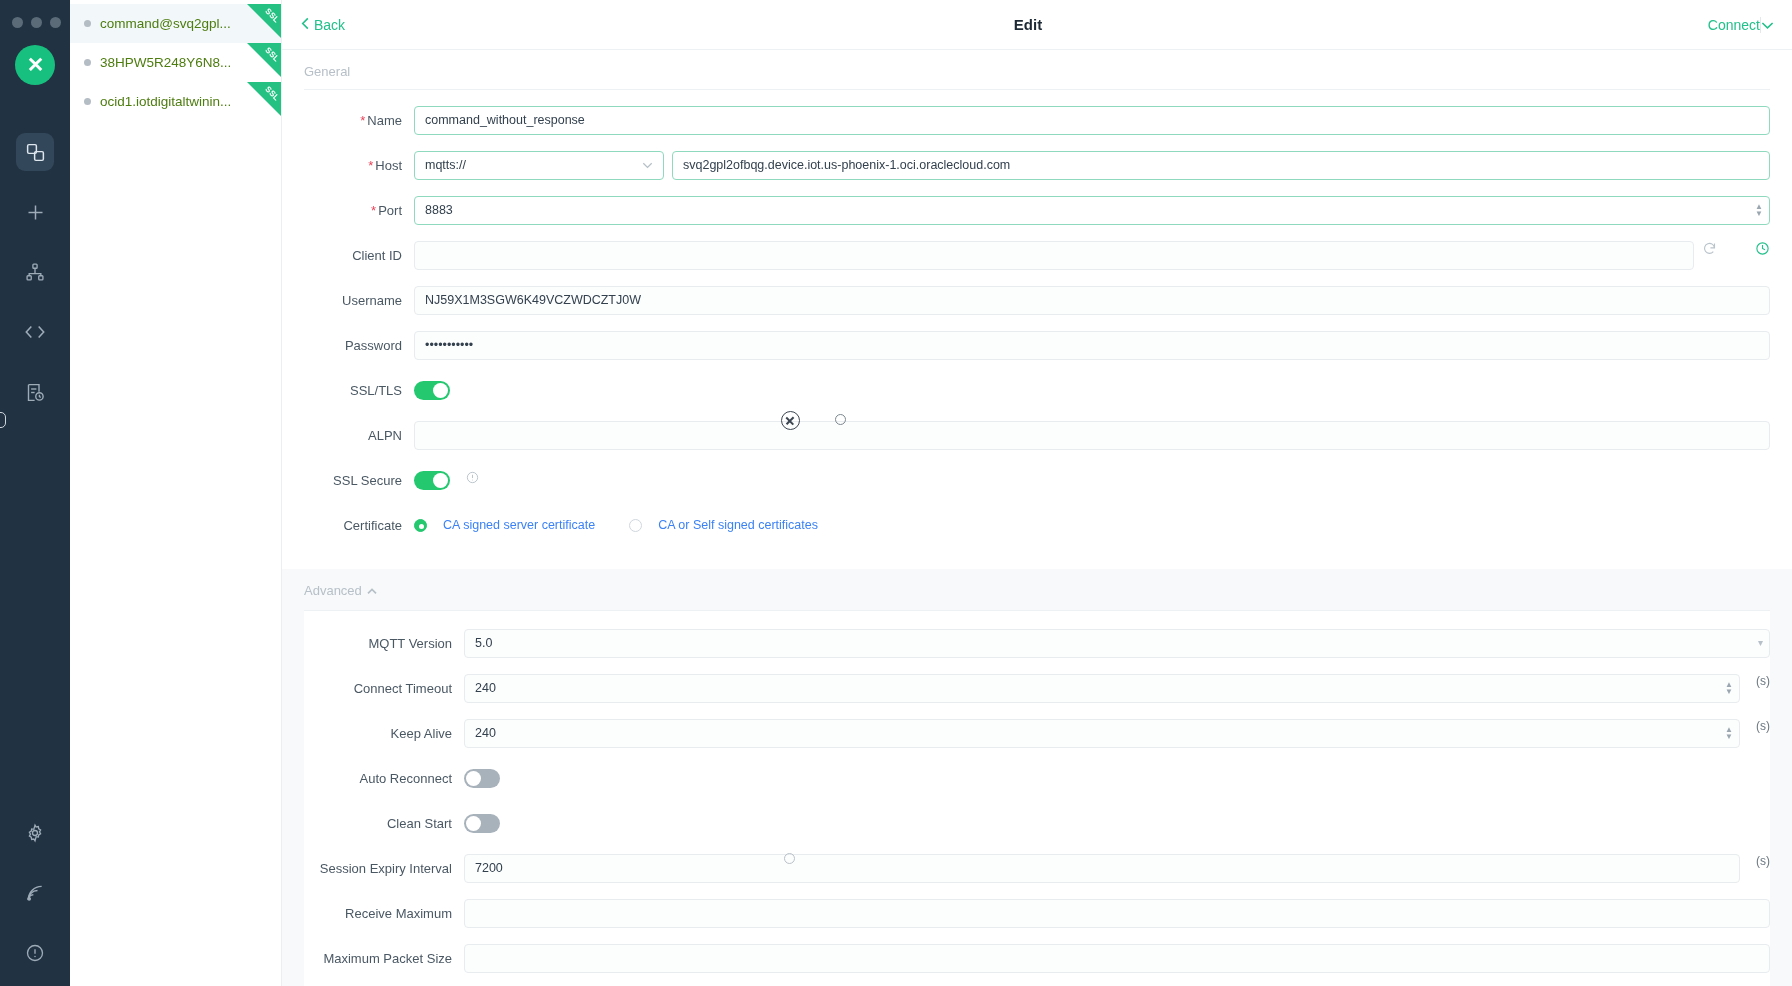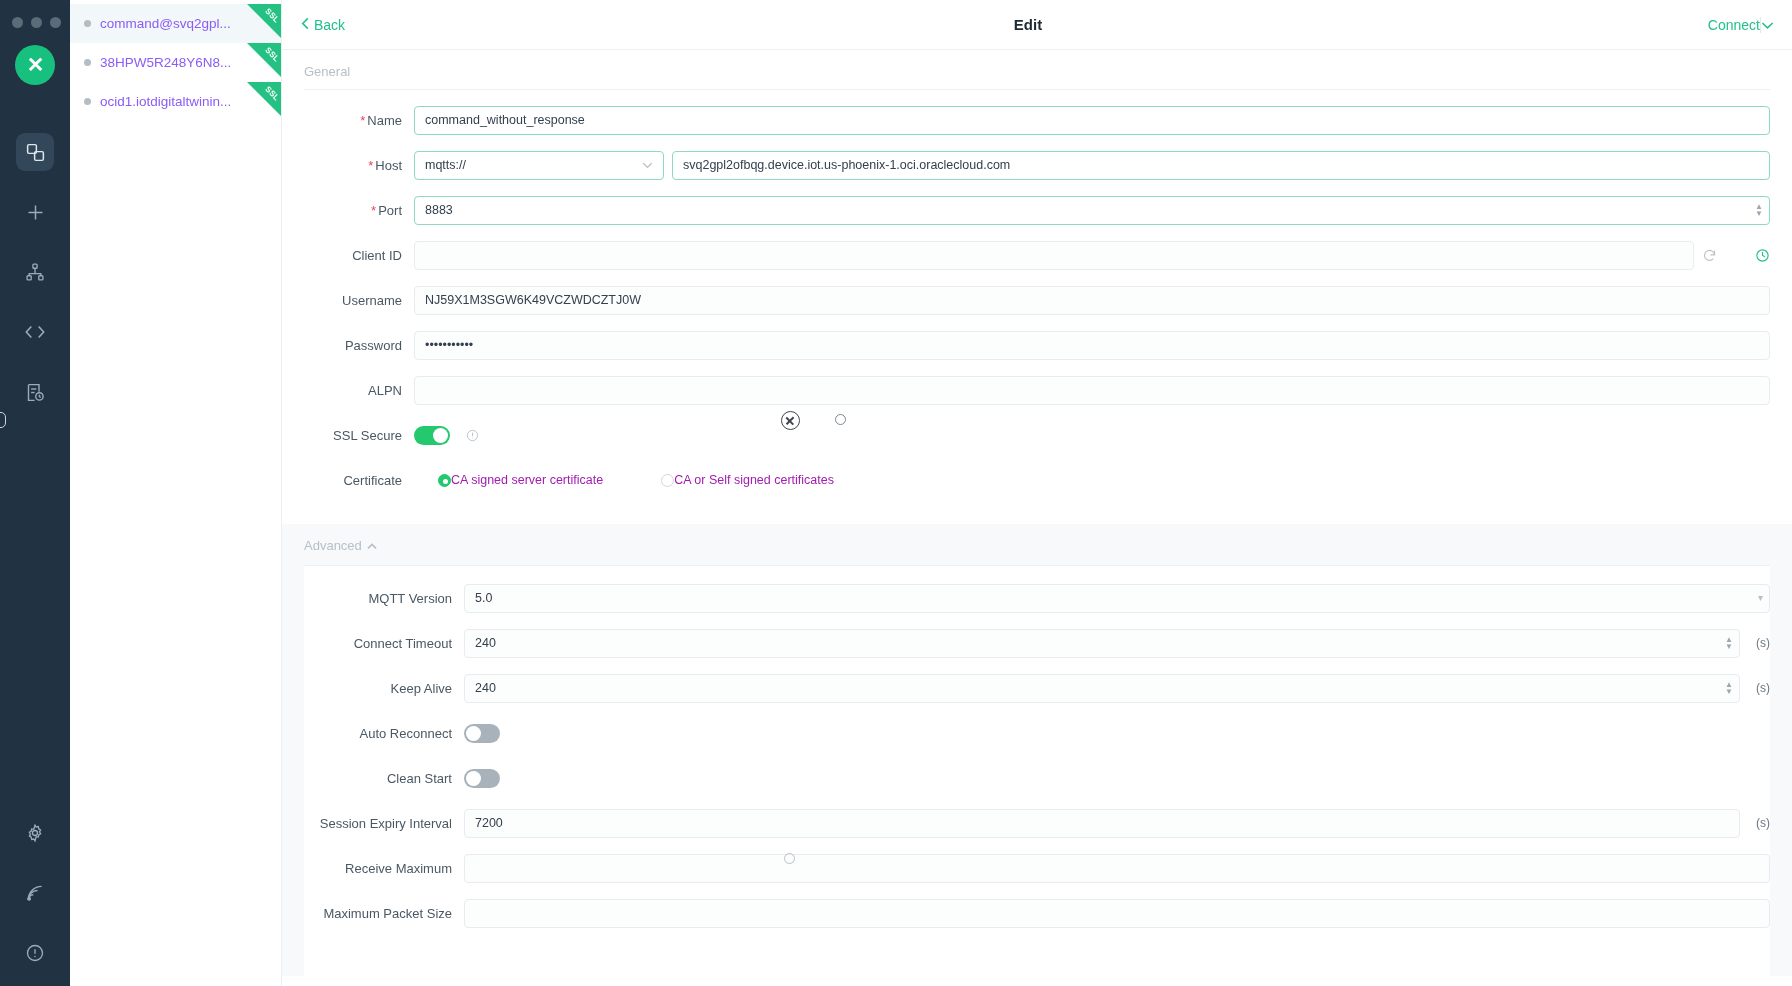--- a/index.html
+++ b/index.html
@@ -43,21 +43,21 @@
   }
   .conn-title { font-size: 17px; font-weight: bold; color: #1d2a36; flex: 1; letter-spacing: .1px; }
   .head-ic { color: #3f4c58; display: flex; align-items: center; }
   .conn-list { padding-top: 4px; }
   .conn-item {
     position: relative; height: 39px; display: flex; align-items: center;
     padding-left: 14px; gap: 9px; overflow: hidden;
   }
   .conn-item.selected { background: #f2f7f9; }
   .st-dot { width: 7px; height: 7px; border-radius: 50%; background: #b4bcc4; flex: 0 0 7px; }
-  .conn-name { font-size: 13.5px; color: #8b5cf6; white-space: nowrap; overflow: hidden; }
+  .conn-name { font-size: 13.5px; color: #4d7c0f; white-space: nowrap; overflow: hidden; }
   .ssl-flag {
     position: absolute; right: 0; top: 0; width: 34px; height: 34px; overflow: hidden;
   }
   .ssl-flag::before {
     content: ""; position: absolute; right: 0; top: 0;
     border-style: solid; border-width: 0 34px 34px 0;
     border-color: transparent #25c183 transparent transparent;
   }
   .ssl-flag span {
     position: absolute; right: 1px; top: 7px; color: #fff; font-size: 8px;
@@ -88,21 +88,21 @@
   .card {
     margin: 0 22px 0 22px; border-top: 1px solid #eef1f3; padding: 12px 0 14px 0;
   }
   .row { display: flex; align-items: center; height: 36px; margin-bottom: 9px; }
   .lbl {
     font-size: 13px; color: #4a5864; text-align: right; padding-right: 12px;
     flex: 0 0 110px; white-space: nowrap;
   }
   .lbl.wide { flex: 0 0 160px; }
   .req { color: #e8445a; margin-right: 2px; }
-  .ctrl { flex: 1; display: flex; align-items: center; gap: 8px; min-width: 0; }
+  .ctrl { flex: 1; display: flex; align-items: flex-start; gap: 8px; min-width: 0; }
   input.fld {
     height: 29px; border: 1px solid #e8ecef; border-radius: 4px;
     background: #fcfdfd; font-size: 12.5px; color: #33414e;
     padding: 0 10px; width: 100%; font-family: inherit; outline: none;
   }
   input.fld.focus { border-color: #8fd9bf; background: #fff; }
   .fld-wrap { position: relative; flex: 1; min-width: 0; display: flex; align-items: center; }
   .select-box {
     height: 29px; border: 1px solid #8fd9bf; border-radius: 4px; background: #fff;
     font-size: 12.5px; color: #33414e; padding: 0 10px; width: 250px;
@@ -122,21 +122,21 @@
   }
   .toggle.on { background: #23c86f; }
   .toggle.off { background: #a8b2bb; }
   .knob {
     position: absolute; top: 2px; width: 15px; height: 15px; border-radius: 50%; background: #fff;
   }
   .toggle.on .knob { right: 2px; }
   .toggle.off .knob { left: 2px; }
 
   .radio-grp { display: flex; align-items: center; gap: 34px; }
-  .radio { display: flex; align-items: center; gap: 0; font-size: 12.5px; color: #a21caf; margin-left: 24px; }
+  .radio { display: flex; align-items: center; gap: 16px; font-size: 12.5px; color: #3b82f6; }
   .rd { width: 13px; height: 13px; border-radius: 50%; border: 1px solid #cfd7de; background: #fff; position: relative; }
   .rd.sel { border-color: #23c86f; background: #23c86f; }
   .rd.sel::after {
     content: ""; position: absolute; left: 4px; top: 4px; width: 5px; height: 5px;
     border-radius: 50%; background: #fff;
   }
   .sec-adv {
     background: #f7f9fa; margin: 12px 0 0 0; padding: 12px 0 0 0;
   }
   .adv-head { font-size: 13px; color: #b7c0c8; padding: 2px 0 12px 22px; display: flex; align-items: center; gap: 5px; }
@@ -387,20 +387,28 @@
 
         <div class="row">
           <div class="lbl">Password</div>
           <div class="ctrl">
               <div class="fld-wrap">
             <input class="fld" value="•••••••••••" style="">
           </div>
             </div>
         </div>
 
+        <div class="row">
+          <div class="lbl">SSL/TLS</div>
+          <div class="ctrl">
+            <div class="toggle on">
+                <span class="knob"></span>
+              </div>
+          </div>
+        </div>
 
         <div class="row">
           <div class="lbl">ALPN</div>
           <div class="ctrl">
               <div class="fld-wrap">
             <input class="fld" value="" style="">
           </div>
             </div>
         </div>
 

